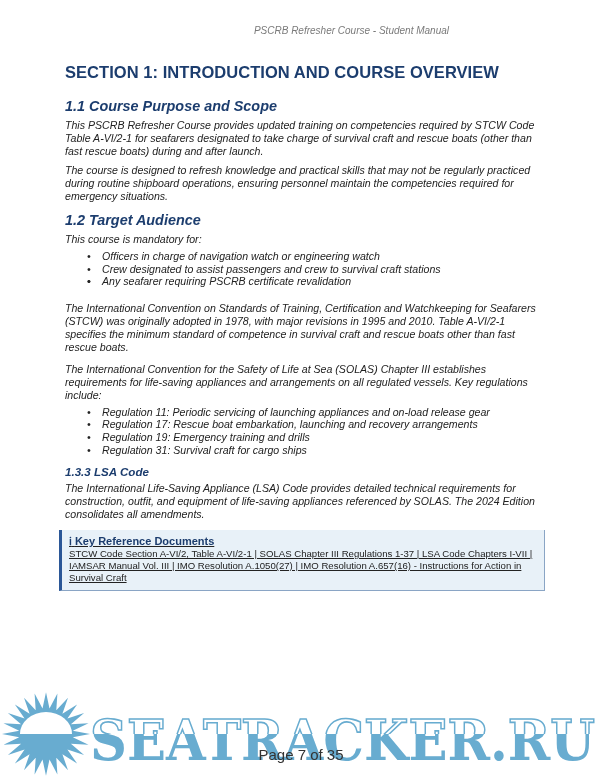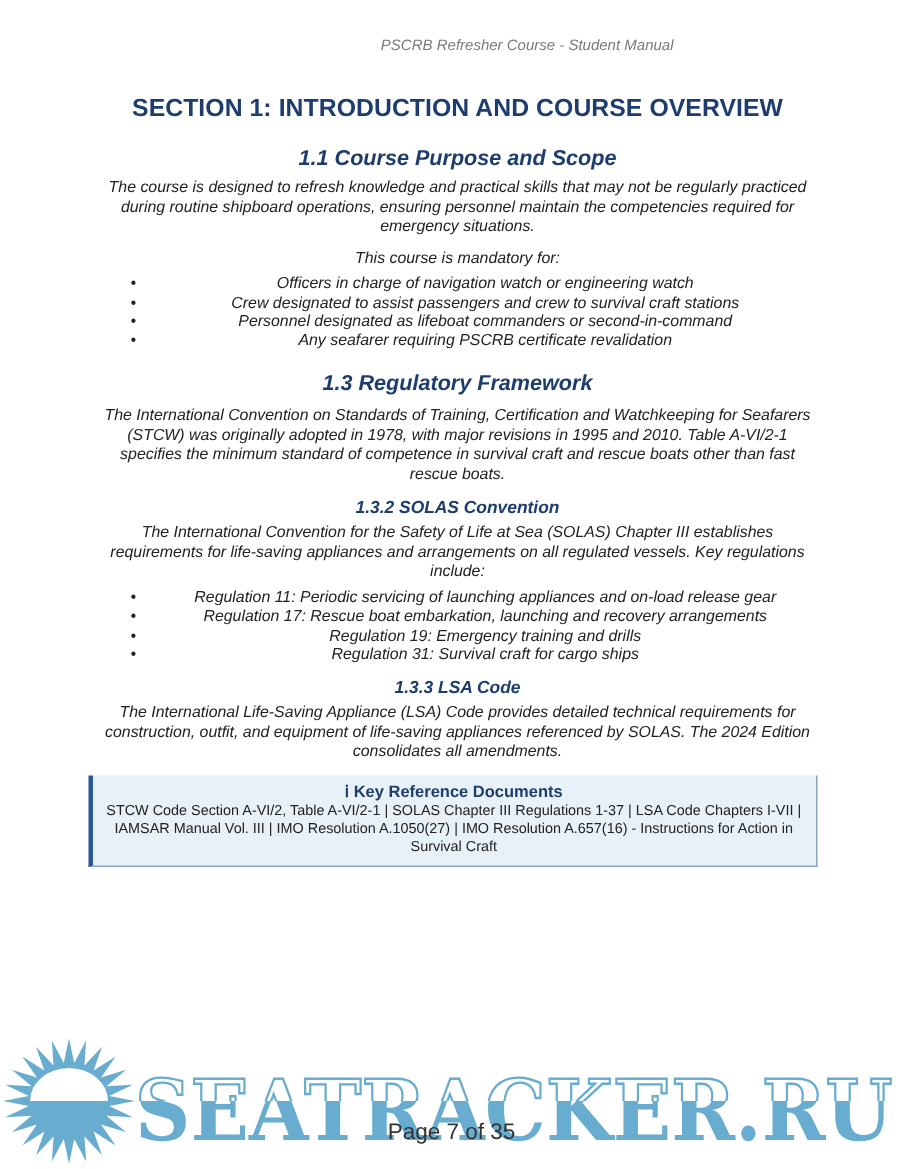--- a/index.html
+++ b/index.html
@@ -3,72 +3,73 @@
 <meta charset="utf-8">
 <style>
   * { box-sizing: border-box; margin: 0; padding: 0; }
   html, body { width: 602px; height: 779px; background: #ffffff; overflow: hidden; }
   body { position: relative; font-family: "Liberation Sans", sans-serif; color: #222; }
   .page { position: absolute; left: 0; top: 0; width: 510px; height: 779px; }
   .running-header {
     position: absolute; top: 25px; right: 61px;
     font-size: 10px; font-style: italic; color: #7a7a7a;
   }
-  .content { position: absolute; left: 65px; top: 62px; width: 480px; text-align: center; }
+  .content { position: absolute; left: 65px; top: 62px; width: 480px; }
   h1 { font-size: 16.5px; font-weight: bold; color: #1c3d6e; letter-spacing: 0.05px; margin-bottom: 15px; line-height: 20px; }
   h2 { font-size: 14.4px; font-weight: bold; color: #1c3d6e; margin-bottom: 4px; line-height: 18px; }
   h3 { font-size: 11.6px; font-weight: bold; color: #1c3d6e; margin-bottom: 3px; line-height: 14px; }
   p { font-size: 10.6px; line-height: 13px; color: #222; margin-bottom: 6px; }
   .sec { margin-bottom: 8px; font-style: italic; }
   ul { list-style: none; margin: 4px 0 6px 0; padding-left: 22px; }
   li { font-size: 10.6px; line-height: 12.6px; color: #222; position: relative; padding-left: 15px; }
   li .bullet { position: absolute; left: 0; top: 0; }
   .info-box {
     margin-top: 9px; margin-left: -6px; width: 486px;
     background: #e8f1f8; border-left: 3px solid #2b5797; border-right: 1px solid #8aa5c5; border-bottom: 1px solid #8aa5c5;
     padding: 5px 8px 6px 7px;
+    text-decoration: underline;
   }
   .info-title { font-size: 11px; font-weight: bold; color: #1c3d6e; line-height: 13px; }
   .info-text { font-size: 9.6px; line-height: 12px; color: #222; }
   .watermark { position: absolute; left: 0; top: 690px; width: 602px; height: 89px; }
   .page-number {
     position: absolute; top: 746px; left: 0; width: 602px; text-align: center;
     font-size: 15px; color: #333;
   }
 </style>
 </head>
 <body>
 
 <div class="page">
   <div class="running-header">PSCRB Refresher Course - Student Manual</div>
 
   <div class="content">
     <h1>SECTION 1: INTRODUCTION AND COURSE OVERVIEW</h1>
 
     <div class="sec">
       <h2>1.1 Course Purpose and Scope</h2>
+      <p>This PSCRB Refresher Course provides updated training on competencies required by STCW Code Table A-VI/2-1 for seafarers designated to take charge of survival craft and rescue boats (other than fast rescue boats) during and after launch.</p>
       <p>The course is designed to refresh knowledge and practical skills that may not be regularly practiced during routine shipboard operations, ensuring personnel maintain the competencies required for emergency situations.</p>
     </div>
 
     <div class="sec">
+      <h2>1.2 Target Audience</h2>
       <p style="margin-bottom:0">This course is mandatory for:</p>
       <ul>
         <li><span class="bullet">•</span><span>Officers in charge of navigation watch or engineering watch</span></li>
         <li><span class="bullet">•</span><span>Crew designated to assist passengers and crew to survival craft stations</span></li>
-        <li><span class="bullet">•</span><span>Personnel designated as lifeboat commanders or second-in-command</span></li>
+        <li><span class="bullet">•</span></li>
         <li><span class="bullet">•</span><span>Any seafarer requiring PSCRB certificate revalidation</span></li>
       </ul>
     </div>
 
     <div class="sec" style="margin-top:14px">
-      <h2 style="margin-bottom:6px">1.3 Regulatory Framework</h2>
 
       <p style="margin-bottom:9px">The International Convention on Standards of Training, Certification and Watchkeeping for Seafarers (STCW) was originally adopted in 1978, with major revisions in 1995 and 2010. Table A-VI/2-1 specifies the minimum standard of competence in survival craft and rescue boats other than fast rescue boats.</p>
 
-      <h3>1.3.2 SOLAS Convention</h3>
       <p style="margin-bottom:2px">The International Convention for the Safety of Life at Sea (SOLAS) Chapter III establishes requirements for life-saving appliances and arrangements on all regulated vessels. Key regulations include:</p>
       <ul style="margin-bottom:9px">
         <li><span class="bullet">•</span><span>Regulation 11: Periodic servicing of launching appliances and on-load release gear</span></li>
         <li><span class="bullet">•</span><span>Regulation 17: Rescue boat embarkation, launching and recovery arrangements</span></li>
         <li><span class="bullet">•</span><span>Regulation 19: Emergency training and drills</span></li>
         <li><span class="bullet">•</span><span>Regulation 31: Survival craft for cargo ships</span></li>
       </ul>
 
       <h3>1.3.3 LSA Code</h3>
       <p>The International Life-Saving Appliance (LSA) Code provides detailed technical requirements for construction, outfit, and equipment of life-saving appliances referenced by SOLAS. The 2024 Edition consolidates all amendments.</p>

